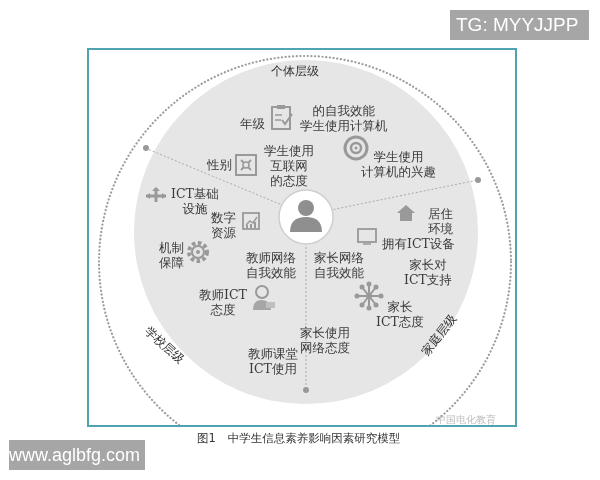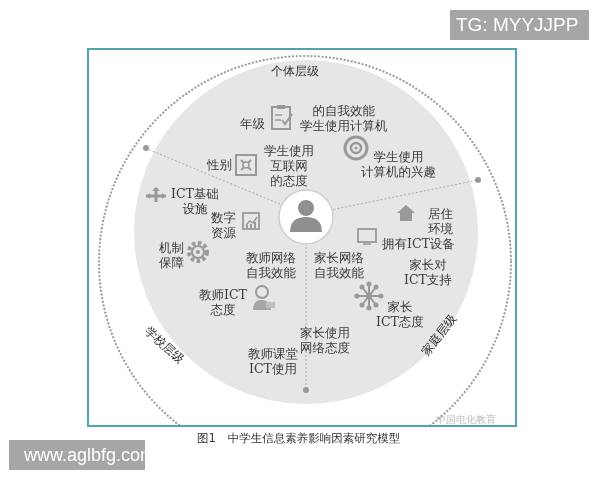--- a/index.html
+++ b/index.html
@@ -11,21 +11,21 @@
   .lbl { position:absolute; font-size:12.5px; line-height:15px; color:#3a3a3a; text-align:center; white-space:nowrap; }
   .ring-lbl { position:absolute; font-size:12px; color:#2f2f2f; white-space:nowrap; }
   .caption { position:absolute; left:197px; top:403px; font-family:"DejaVu Sans","Liberation Sans",sans-serif;
              font-size:11.5px; font-weight:normal; color:#333; white-space:nowrap;margin-top:28px; }
   .caption .num { margin-right:12px; }
   .wm-src { position:absolute; left:436px; top:413px; font-family:Liberation Serif, serif;
             font-size:10px; color:#bdbdbd; white-space:nowrap; }
   .badge { position:absolute; background:#a6a6a6; color:#ffffff;
            font-family:"Liberation Sans","DejaVu Sans",sans-serif; }
   .badge-tg { left:450px; top:10px; width:139px; height:30px; font-size:19px; line-height:30px; padding-left:6px; box-sizing:border-box; }
-  .badge-url { left:9px; top:440px; width:136px; height:30px; font-size:18px; line-height:30px; padding-left:15px; box-sizing:border-box; }
+  .badge-url { left:9px; top:440px; width:136px; height:30px; font-size:18px; line-height:30px; padding-left:0; box-sizing:border-box; }
 </style>
 </head>
 <body>
 
 <div class="badge badge-tg">TG: MYYJJPP</div>
 
 <div class="frame"></div>
 
 <svg class="stage" width="600" height="480" viewBox="0 0 600 480">
 

